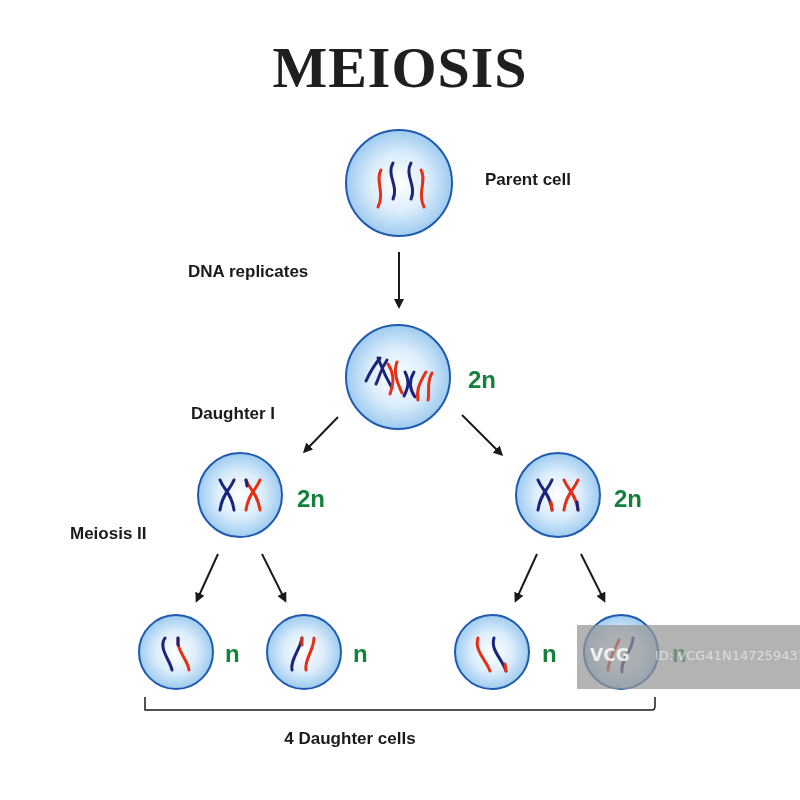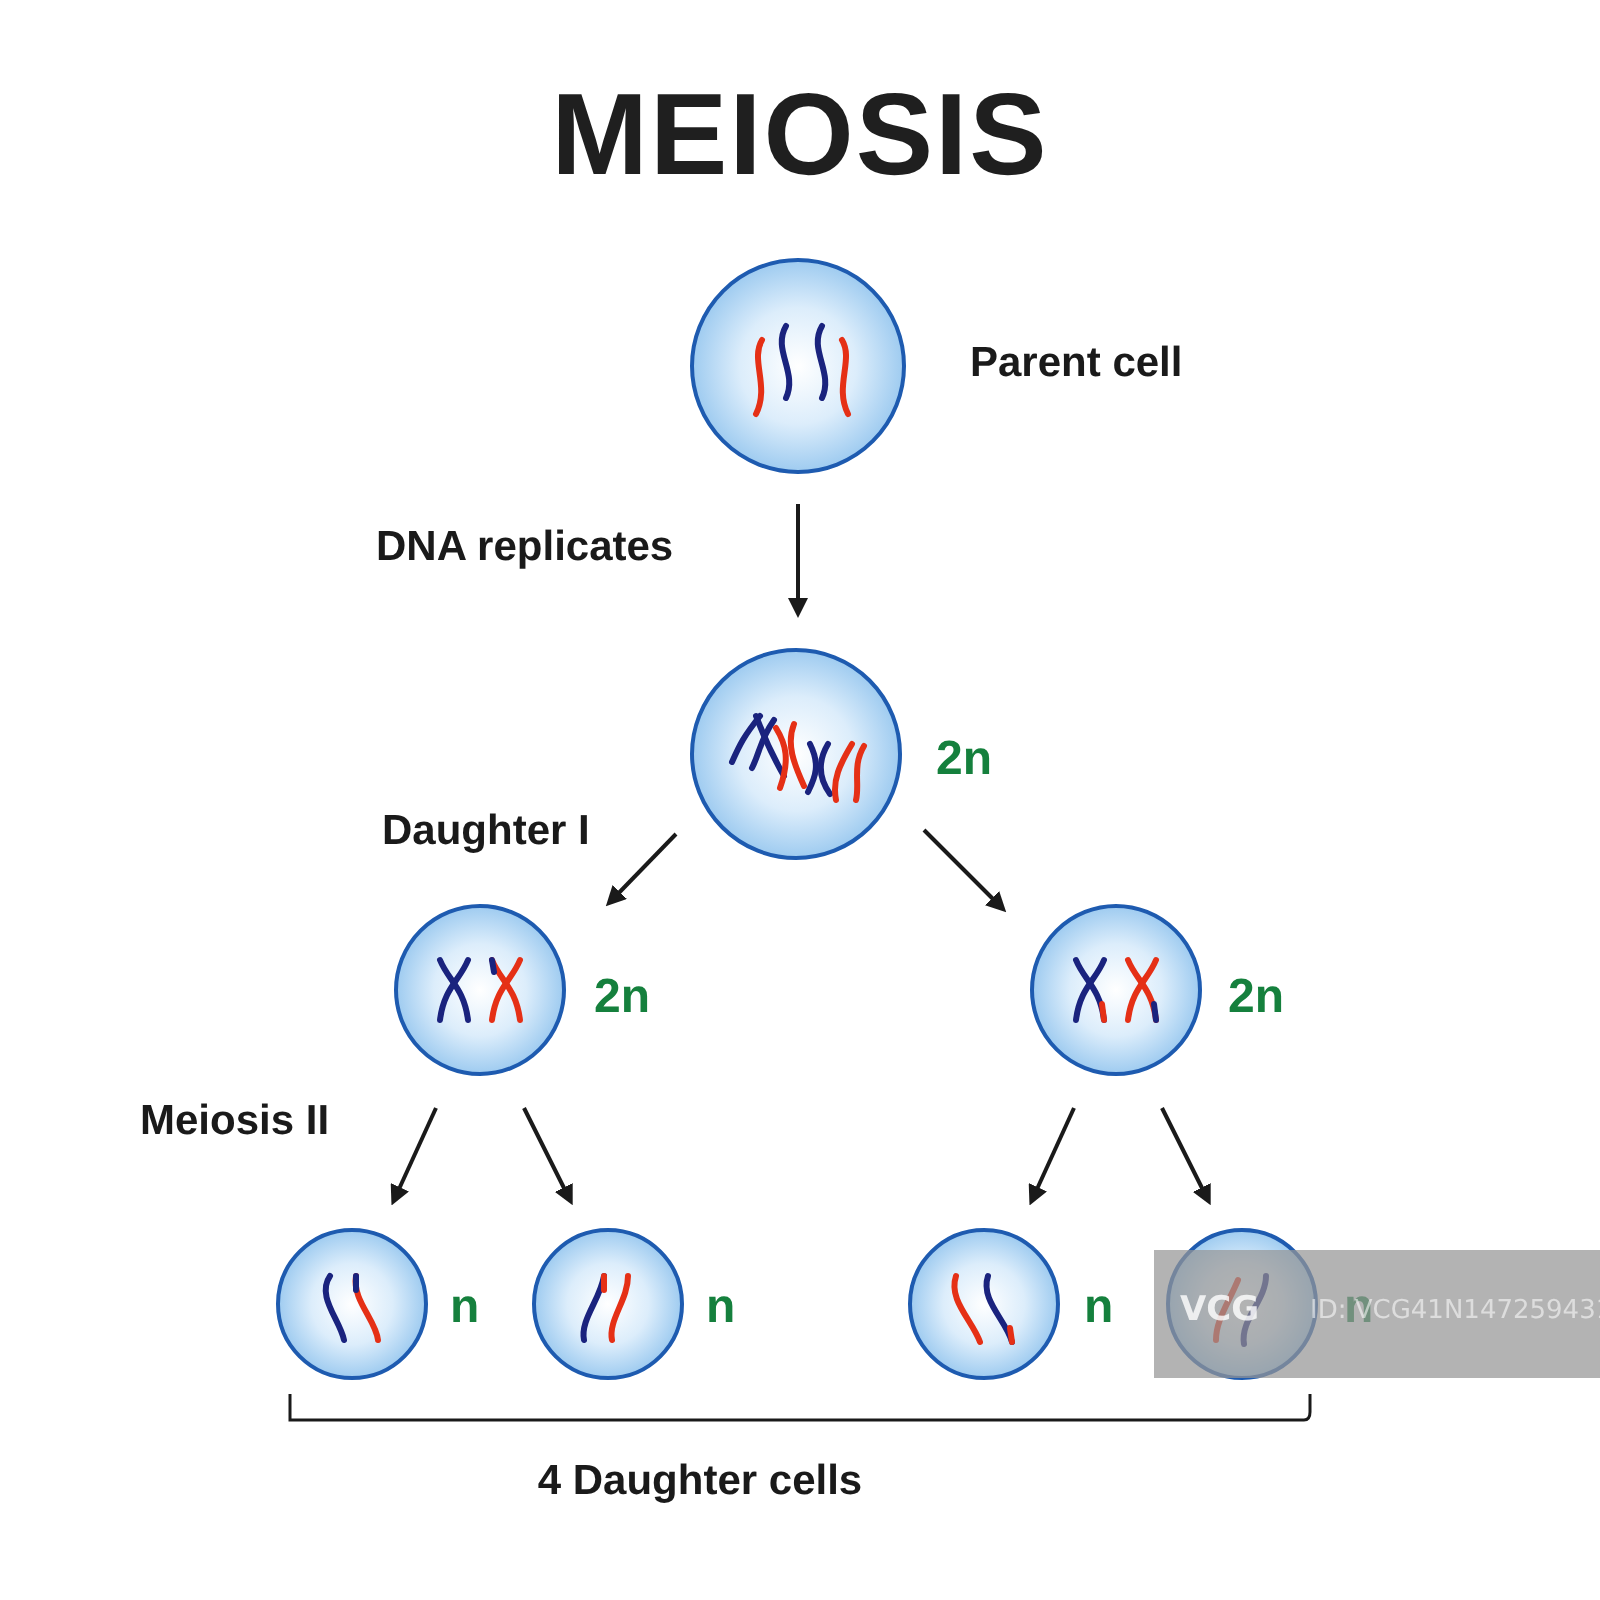--- a/index.html
+++ b/index.html
@@ -1,21 +1,21 @@
 <!DOCTYPE html>
 <html><head>
   <meta charset="utf-8">
   <style>
     html, body { margin: 0; padding: 0; background: #ffffff; }
     body { width: 800px; height: 800px; position: relative; overflow: hidden;
            font-family: "Liberation Sans", sans-serif; }
     .abs { position: absolute; }
     .title { left: 0; width: 800px; top: 34px; text-align: center;
-             font-size: 58px; font-weight: bold; color: #1f1f1f; letter-spacing: 1px; }
-    .lbl { font-weight: bold; color: #1a1a1a; font-size: 21px; white-space: nowrap; }
+             font-size: 58px; font-weight: bold; color: #1f1f1f; letter-spacing: 1px; font-family: Liberation Serif, serif; }
+    .lbl { font-weight: bold; color: #1a1a1a; font-size: 17px; white-space: nowrap; }
     .ploid { font-weight: bold; color: #15803d; font-size: 24px; }
     svg.diagram { position: absolute; left: 0; top: 0; }
     .wm { position: absolute; left: 577px; top: 625px; width: 223px; height: 64px;
           background: rgba(150,150,150,0.72); }
     .wm-id { position: absolute; left: 655px; top: 648px; color: rgba(255,255,255,0.55);
              font-size: 13px; font-family: "DejaVu Sans", sans-serif; white-space: nowrap; }
     .wm-logo { position: absolute; left: 590px; top: 645px; color: rgba(255,255,255,0.8);
                font-weight: bold; font-size: 17px; font-family: "DejaVu Sans", sans-serif; text-align: right; }
   </style>
 </head>
@@ -124,21 +124,21 @@
       <path d="M633,638 C633,650 620,660 622,672" stroke="#1a237e"></path>
     </g>
   </g>
 
   <path d="M145,697 L145,710 L652,710 Q655,710 655,706 L655,697" fill="none" stroke="#1a1a1a" stroke-width="1.5"></path>
 </svg>
 
 <div class="abs lbl" style="left:485px; top:170px;">Parent cell</div>
 <div class="abs lbl" style="left:188px; top:262px;">DNA replicates</div>
 <div class="abs lbl" style="left:191px; top:404px;">Daughter I</div>
-<div class="abs lbl" style="left:70px; top:549px;">Meiosis II</div>
+<div class="abs lbl" style="left:70px; top:524px;">Meiosis II</div>
 <div class="abs lbl" style="left:0; width:700px; text-align:center; top:729px;">4 Daughter cells</div>
 
 <div class="abs ploid" style="left:468px; top:366px;">2n</div>
 <div class="abs ploid" style="left:297px; top:485px;">2n</div>
 <div class="abs ploid" style="left:614px; top:485px;">2n</div>
 <div class="abs ploid" style="left:225px; top:640px;">n</div>
 <div class="abs ploid" style="left:353px; top:640px;">n</div>
 <div class="abs ploid" style="left:542px; top:640px;">n</div>
 <div class="abs ploid" style="left:672px; top:640px;">n</div>
 

